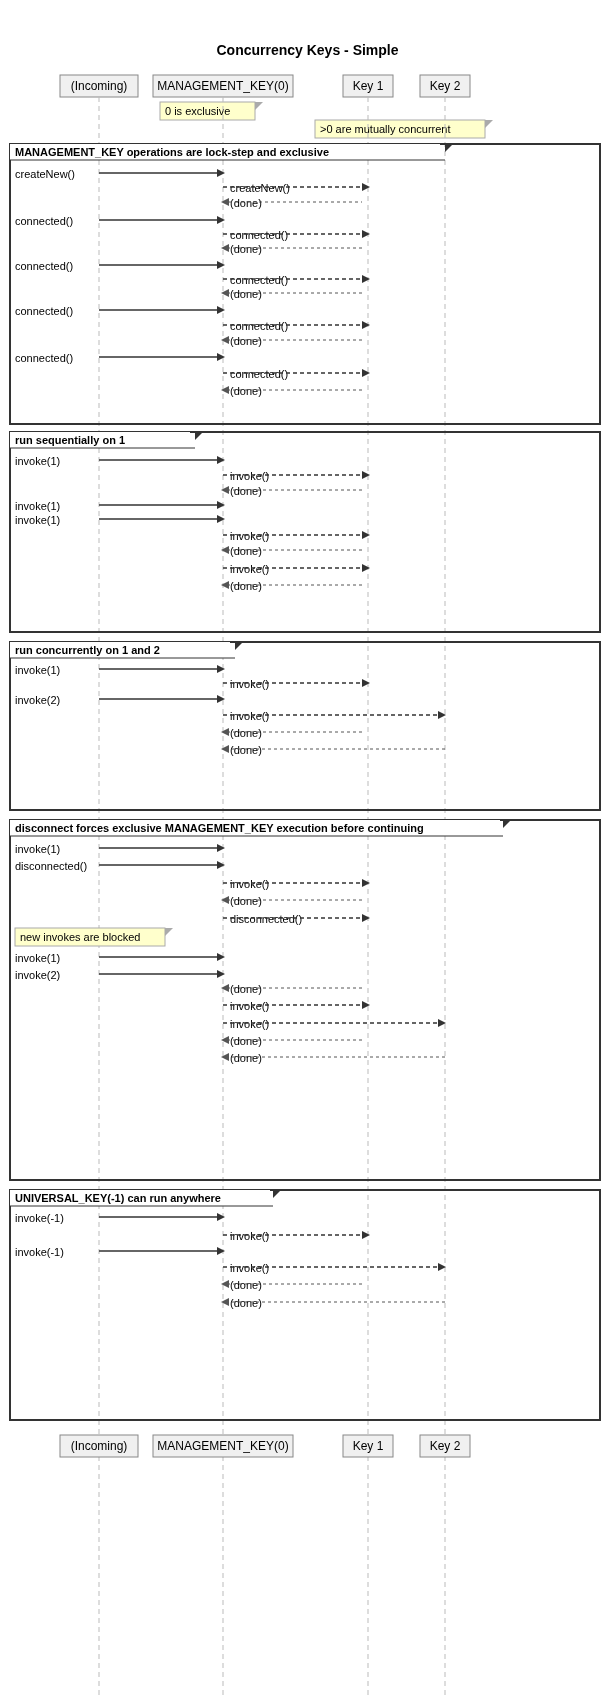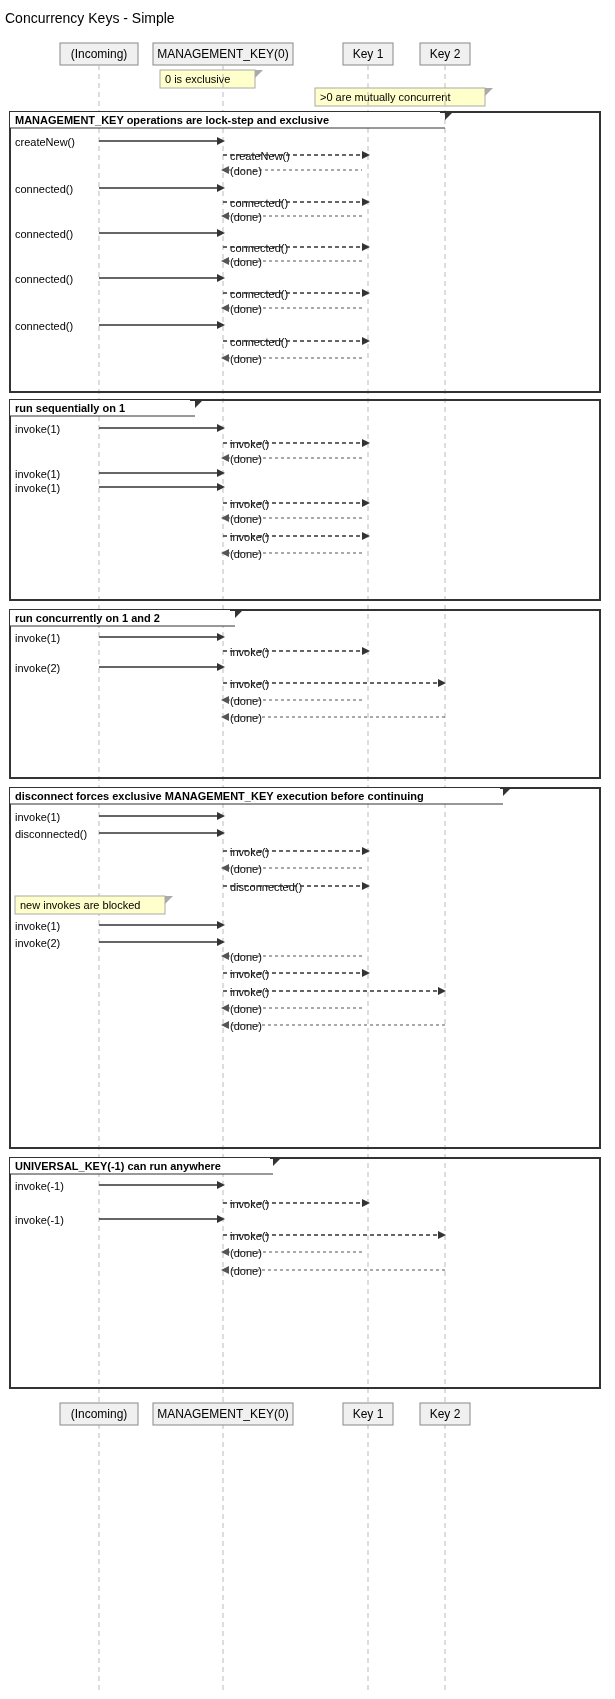--- a/index.html
+++ b/index.html
@@ -11,24 +11,26 @@
       min-height: 1699px;
       position: relative;
       overflow-x: hidden;
     }
     .page-container {
       width: 615px;
       padding: 10px 5px;
       position: relative;
     }
     .title {
-      font-weight: normal;
+      text-align: center;
+      font-weight: bold;
       font-size: 14px;
       margin-bottom: 12px;
       font-family: Arial, sans-serif;
+      margin-top: 32px;
     }
     svg.diagram-svg {
       display: block;
     }
   </style>
 </head>
 <body>
 
 <div class="page-container">
   <div class="title">Concurrency Keys - Simple</div>

